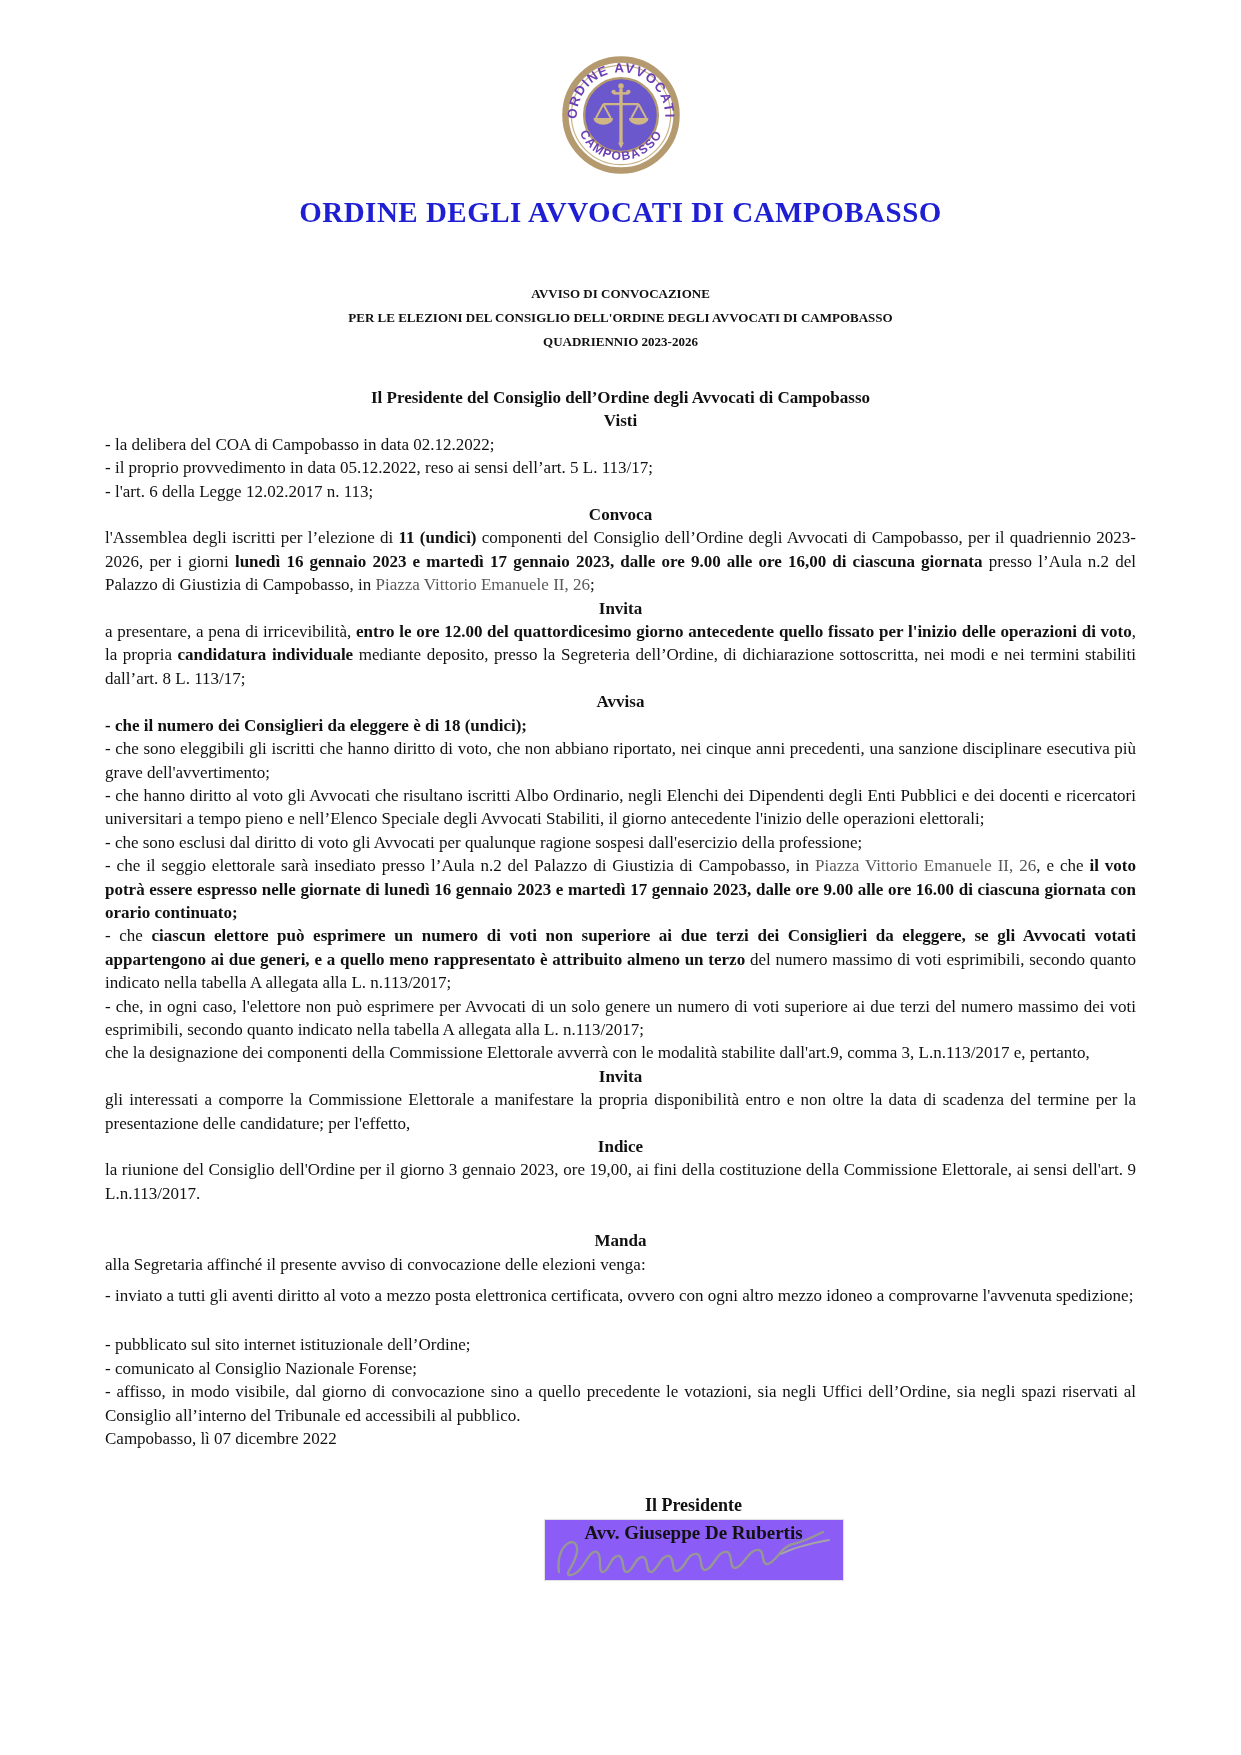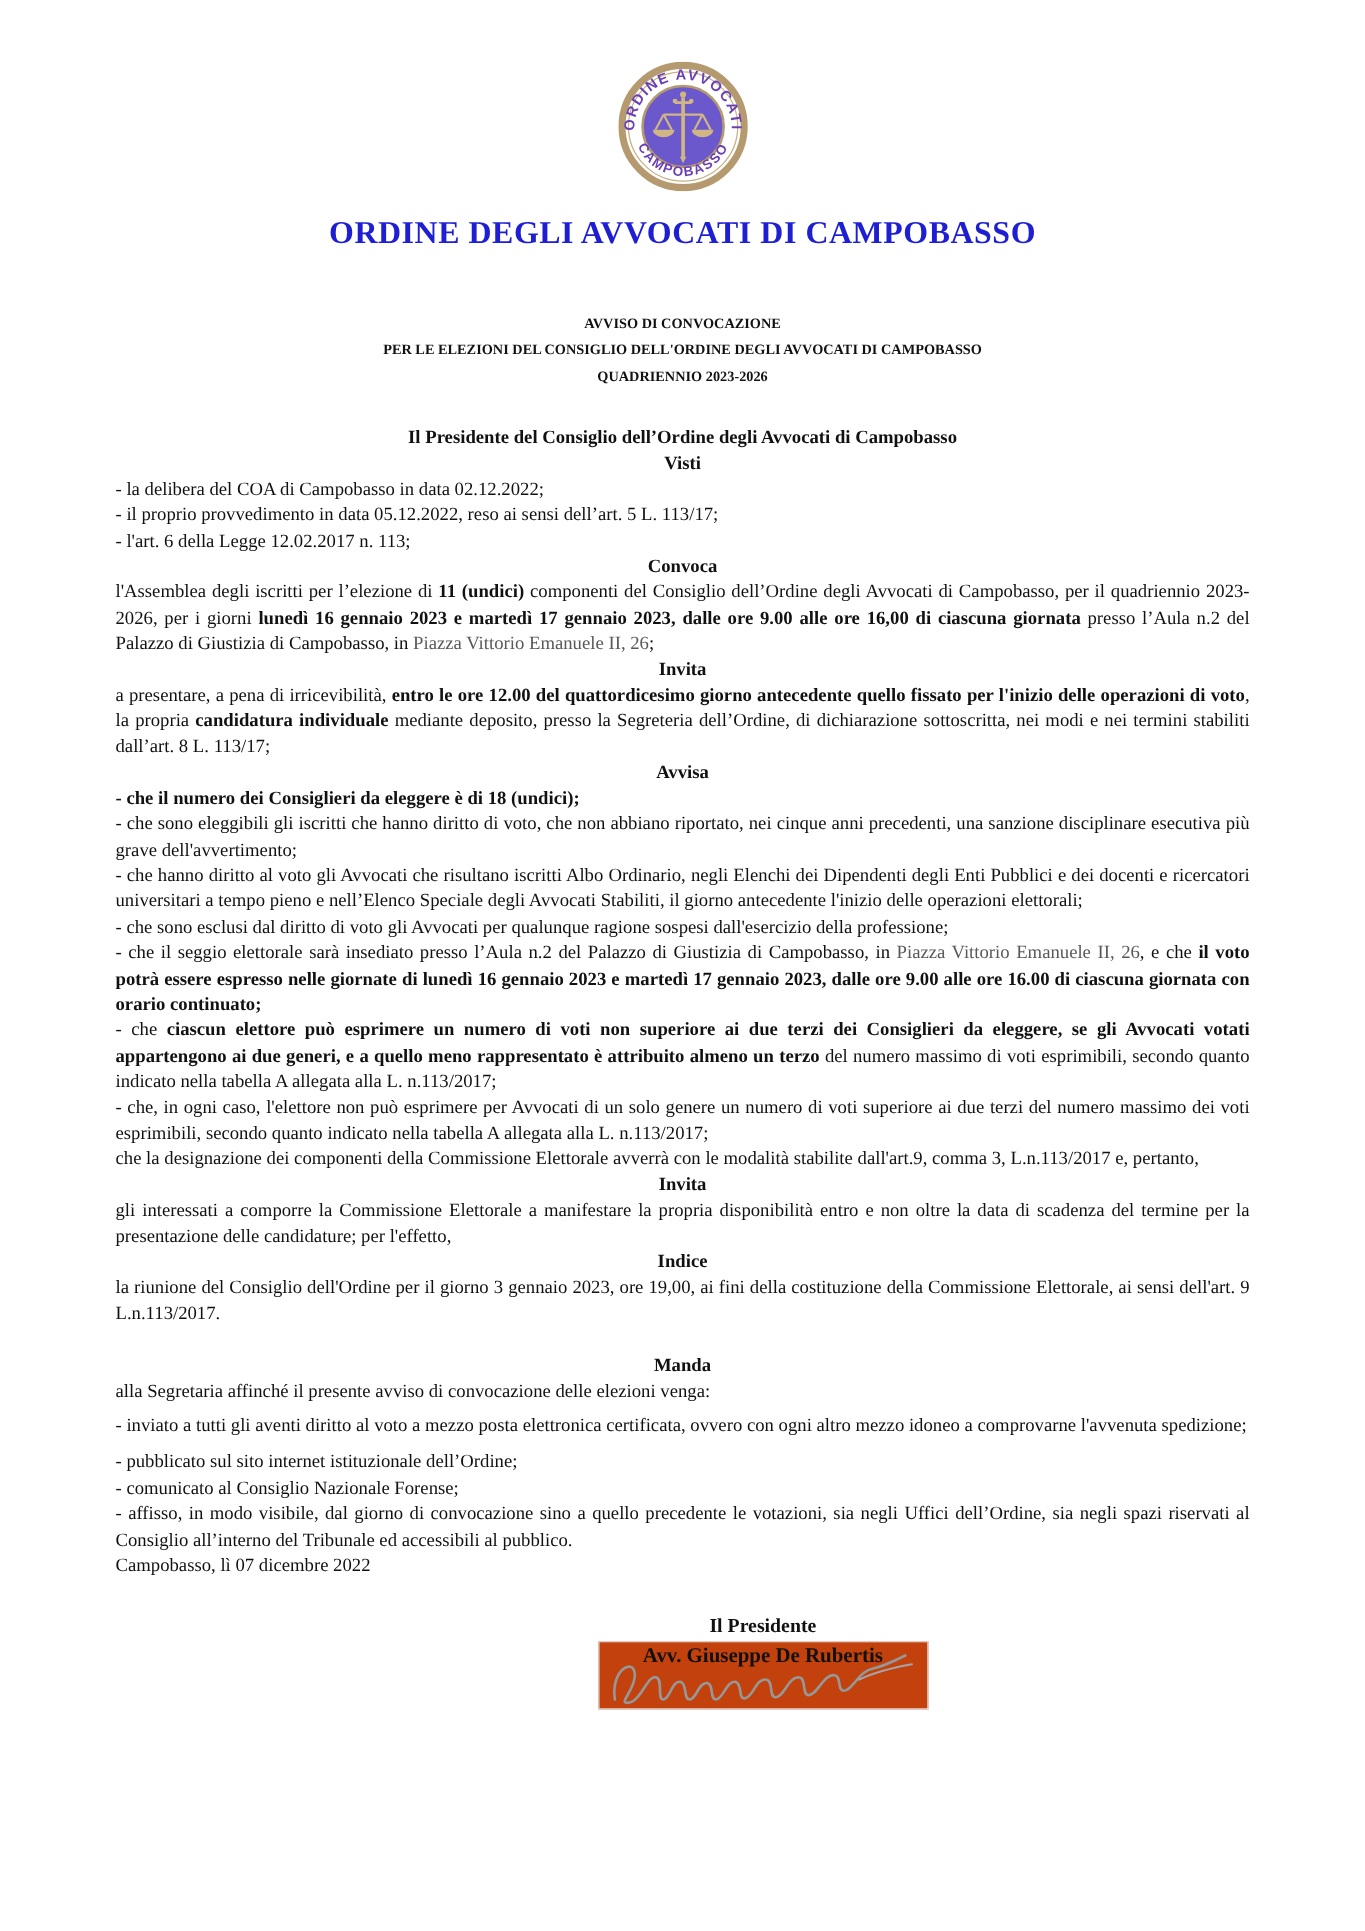--- a/index.html
+++ b/index.html
@@ -16,26 +16,26 @@
     color:#1e1ed2;margin-top:22px;letter-spacing:0.5px;
   }
   .subtitles{margin-top:54px;text-align:center;font-weight:bold;font-size:13px;line-height:24px;}
   .doc-body{margin-top:32px;}
   .blk{margin:0;}
   .h{text-align:center;font-weight:bold;}
   .p{text-align:justify;}
   .pl{text-align:left;}
   .bold{font-weight:bold;}
   .gray{color:#595959;}
-  .sig-area{margin-top:32px;width:300px;margin-left:calc(50% - 77px);text-align:center;}
+  .sig-area{margin-top:43px;width:300px;margin-left:calc(50% - 77px);text-align:center;}
   .sig-role{font-weight:bold;font-size:18px;line-height:24px;}
   .sig-box{
     position:relative;margin-top:2px;height:60px;
     border:1px solid #e3e3e3;box-shadow:0 0 2px rgba(0,0,0,0.06);
-    background:#c2410c;
+    background:#8b5cf6;
   }
   .sig-name{
     position:relative;z-index:2;font-weight:bold;font-size:19px;line-height:24px;margin-top:1px;
   }
   .sig-scrawl{position:absolute;left:0;top:4px;z-index:1;}
 </style>
 </head>
 <body>
 
 <div class="page">
@@ -98,21 +98,21 @@
       <div class="blk p"><span>- che, in ogni caso, l'elettore non può esprimere per Avvocati di un solo genere un numero di voti superiore ai due terzi del numero massimo dei voti esprimibili, secondo quanto indicato nella tabella A allegata alla L. n.113/2017;</span></div>
       <div class="blk p"><span>che la designazione dei componenti della Commissione Elettorale avverrà con le modalità stabilite dall'art.9, comma 3, L.n.113/2017 e, pertanto,</span></div>
       <div class="blk h"><span class="bold">Invita</span></div>
       <div class="blk p"><span>gli interessati a comporre la Commissione Elettorale a manifestare la propria disponibilità entro e non oltre la data di scadenza del termine per la presentazione delle candidature; per l'effetto,</span></div>
       <div class="blk h"><span class="bold">Indice</span></div>
       <div class="blk p"><span>la riunione del Consiglio dell'Ordine per il giorno 3 gennaio 2023, ore 19,00, ai fini della costituzione della Commissione Elettorale, ai sensi dell'art. 9 L.n.113/2017.</span></div>
       <div style="height: 24px;"></div>
       <div class="blk h"><span class="bold">Manda</span></div>
       <div class="blk pl"><span>alla Segretaria affinché il presente avviso di convocazione delle elezioni venga:</span></div>
       <div class="blk p" style="margin-top: 8px;"><span>- inviato a tutti gli aventi diritto al voto a mezzo posta elettronica certificata, ovvero con ogni altro mezzo idoneo a comprovarne l'avvenuta spedizione;</span></div>
-      <div class="blk pl" style="margin-top: 10px;"><span>- pubblicato sul sito internet istituzionale dell’Ordine;</span></div>
+      <div class="blk pl" style="margin-top: 26px;"><span>- pubblicato sul sito internet istituzionale dell’Ordine;</span></div>
       <div class="blk pl"><span>- comunicato al Consiglio Nazionale Forense;</span></div>
       <div class="blk p"><span>- affisso, in modo visibile, dal giorno di convocazione sino a quello precedente le votazioni, sia negli Uffici dell’Ordine, sia negli spazi riservati al Consiglio all’interno del Tribunale ed accessibili al pubblico.</span></div>
       <div class="blk pl"><span>Campobasso, lì 07 dicembre 2022</span></div>
     </div>
 
   <div class="sig-area">
     <div class="sig-role">Il Presidente</div>
     <div class="sig-box">
       <div class="sig-name">Avv. Giuseppe De Rubertis</div>
       <svg class="sig-scrawl" width="298" height="56" viewBox="0 0 298 56" aria-hidden="true">

